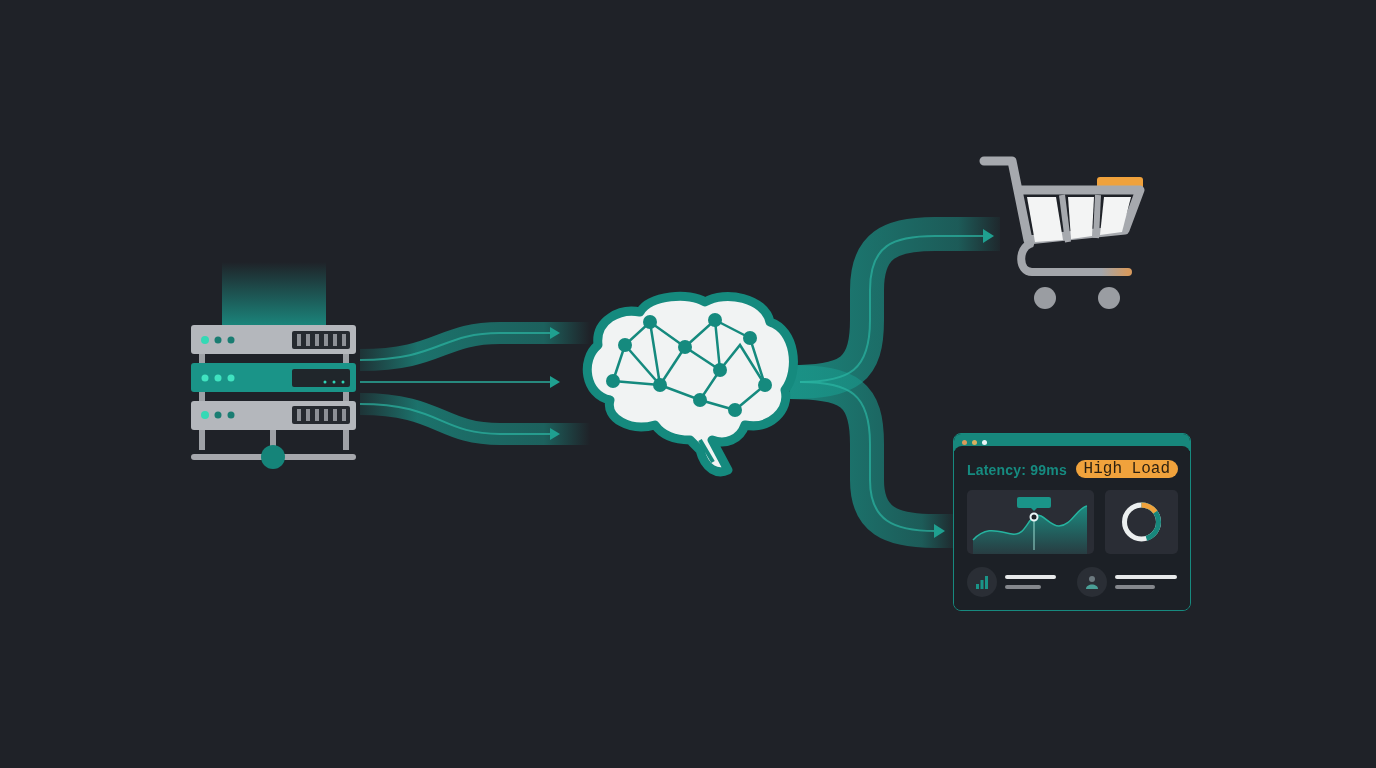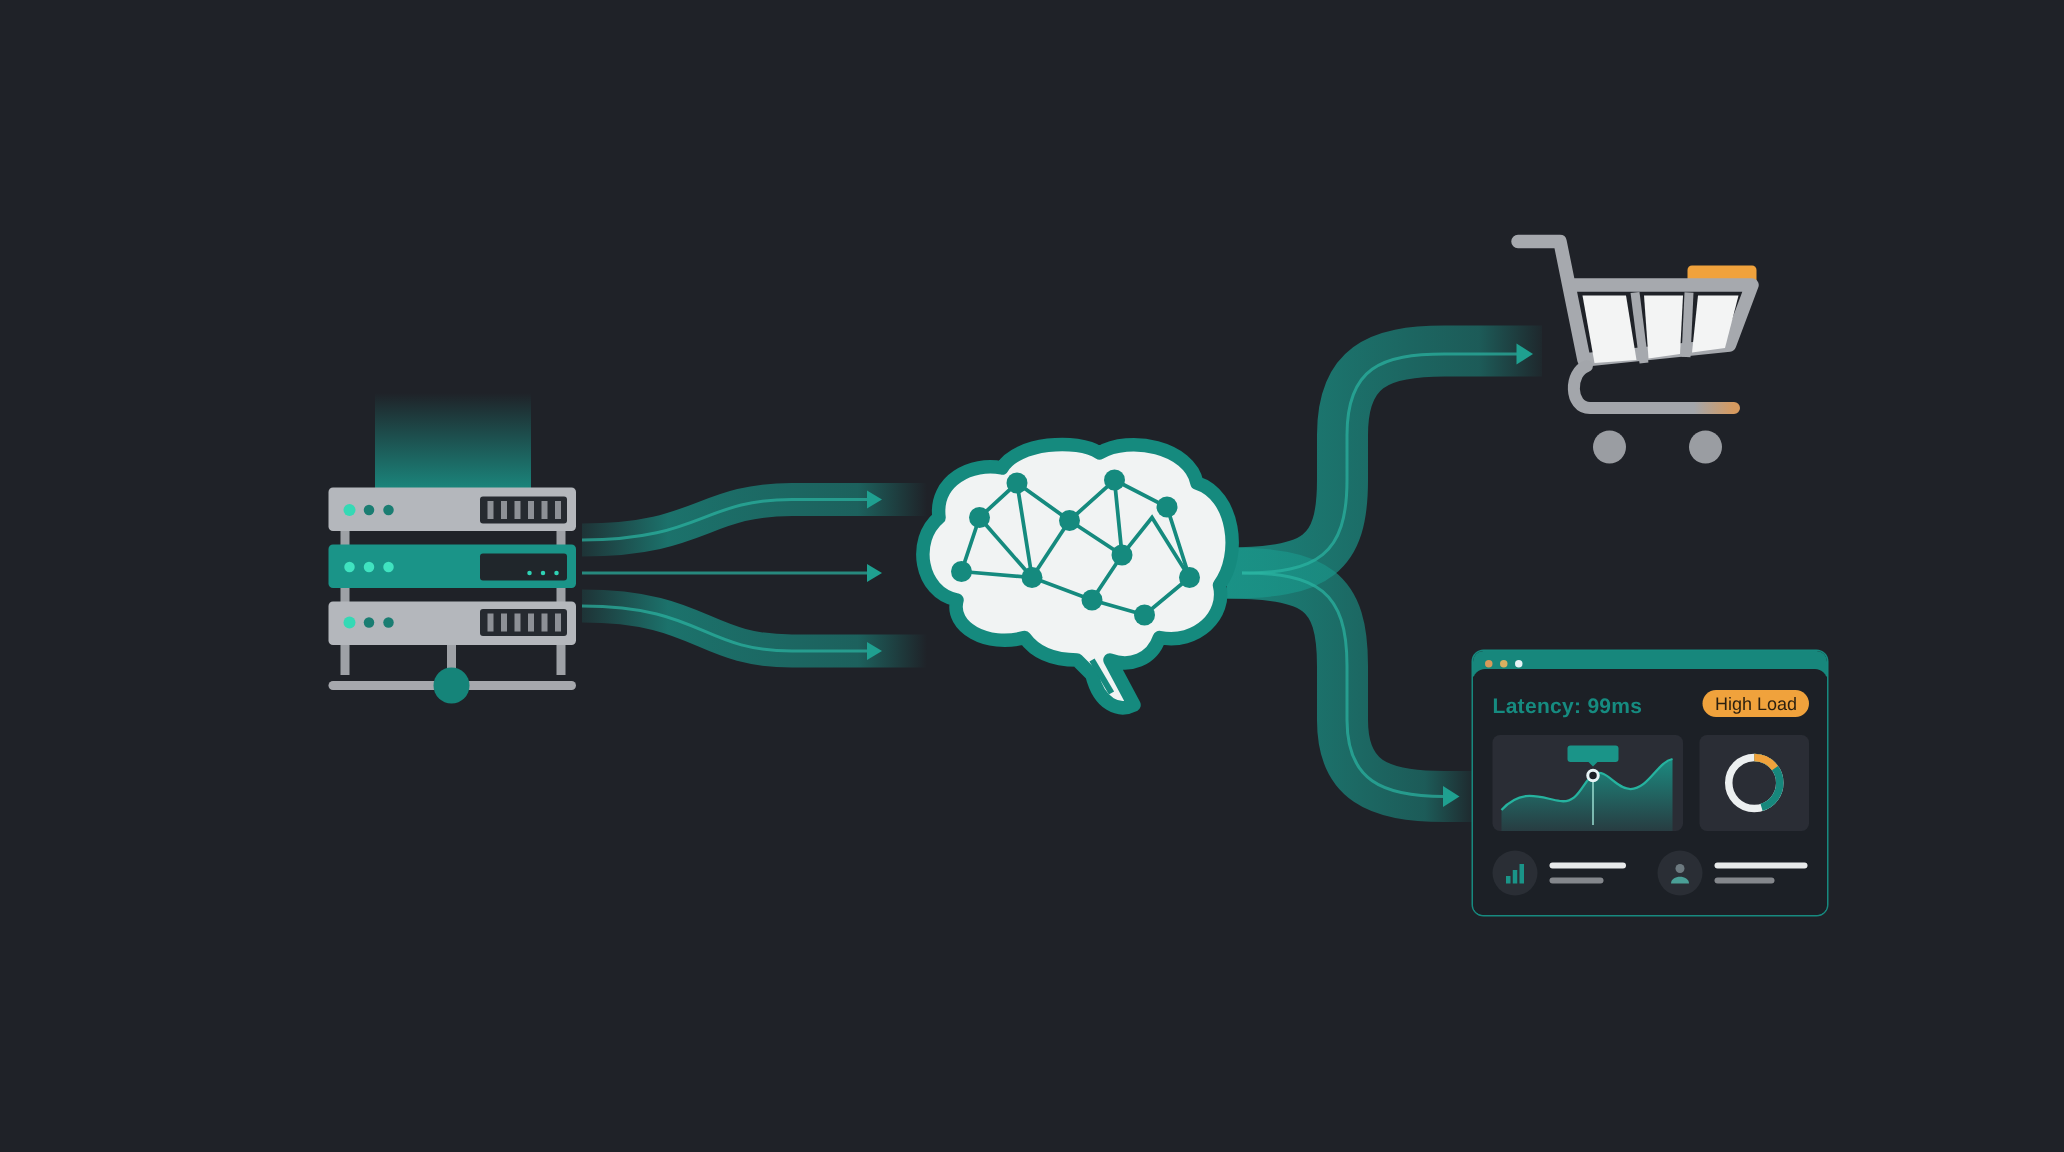--- a/index.html
+++ b/index.html
@@ -2,21 +2,21 @@
 <html><head>
 <meta charset="utf-8">
 <style>
   html, body { margin:0; padding:0; }
   body {
     width:1376px; height:768px; overflow:hidden;
     background:#1f2228;
     font-family:"Liberation Sans", sans-serif;
     position:relative;
   }
-  .stage { position:absolute; inset:0;margin-left:28px; }
+  .stage { position:absolute; inset:0; }
   svg.flows { position:absolute; left:0; top:0; }
 
   
   .dash {
     position:absolute; left:953px; top:433px; width:238px; height:178px;
     border-radius:8px; background:#1b1e23;
     border:1.5px solid #178a7f; box-sizing:border-box; overflow:hidden;
   }
   .dash-titlebar {
     height:17px; background:#17877c; display:flex; align-items:center; padding-left:8px; gap:5px;
@@ -26,21 +26,21 @@
     position:absolute; left:0; right:0; top:12px; bottom:0;
     background:#1c2026; border-radius:8px 8px 6px 6px;
   }
   .lat-label {
     position:absolute; left:13px; top:16px; font-size:14px; font-weight:bold;
     color:#168b80; letter-spacing:0.2px;
   }
   .badge {
     position:absolute; right:12px; top:14px; height:18px; padding:0 8px;
     border-radius:9px; background:#f0a23c; color:#2a1f10;
-    font-size:12px; line-height:18px;
+    font-size:16px; line-height:18px;font-family:Liberation Mono, monospace;
   }
   .chart-panel {
     position:absolute; left:13px; top:44px; width:127px; height:64px;
     background:#2a2d35; border-radius:5px; overflow:hidden;
   }
   .donut-panel {
     position:absolute; left:151px; top:44px; width:73px; height:64px;
     background:#2a2d35; border-radius:5px;
   }
   .stat { position:absolute; top:121px; display:flex; align-items:center; gap:8px; }

